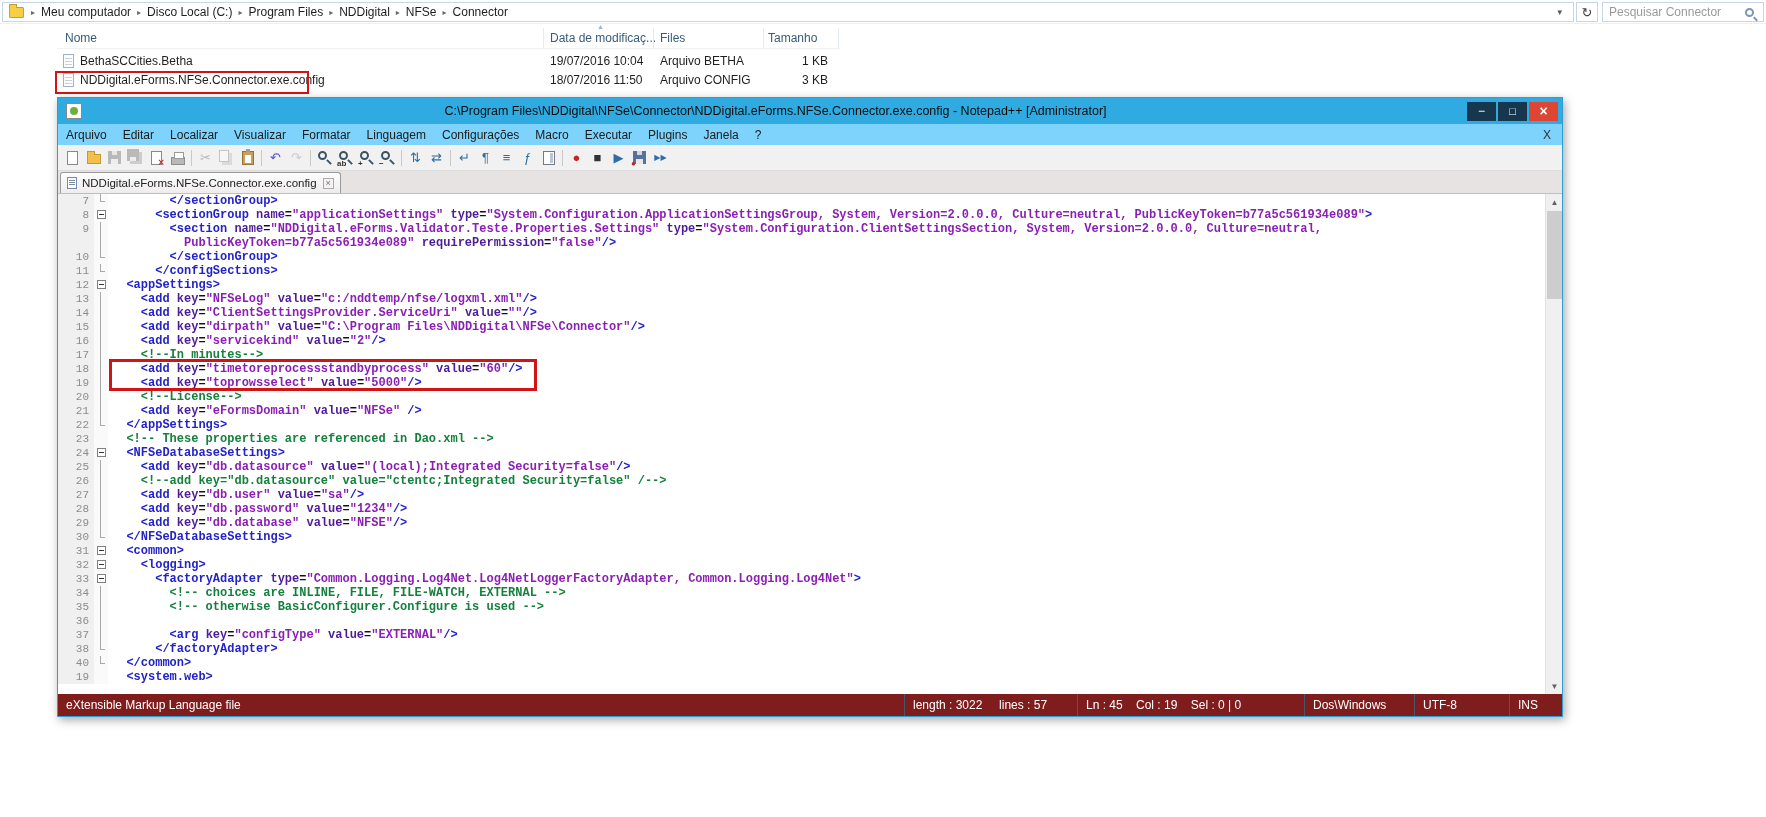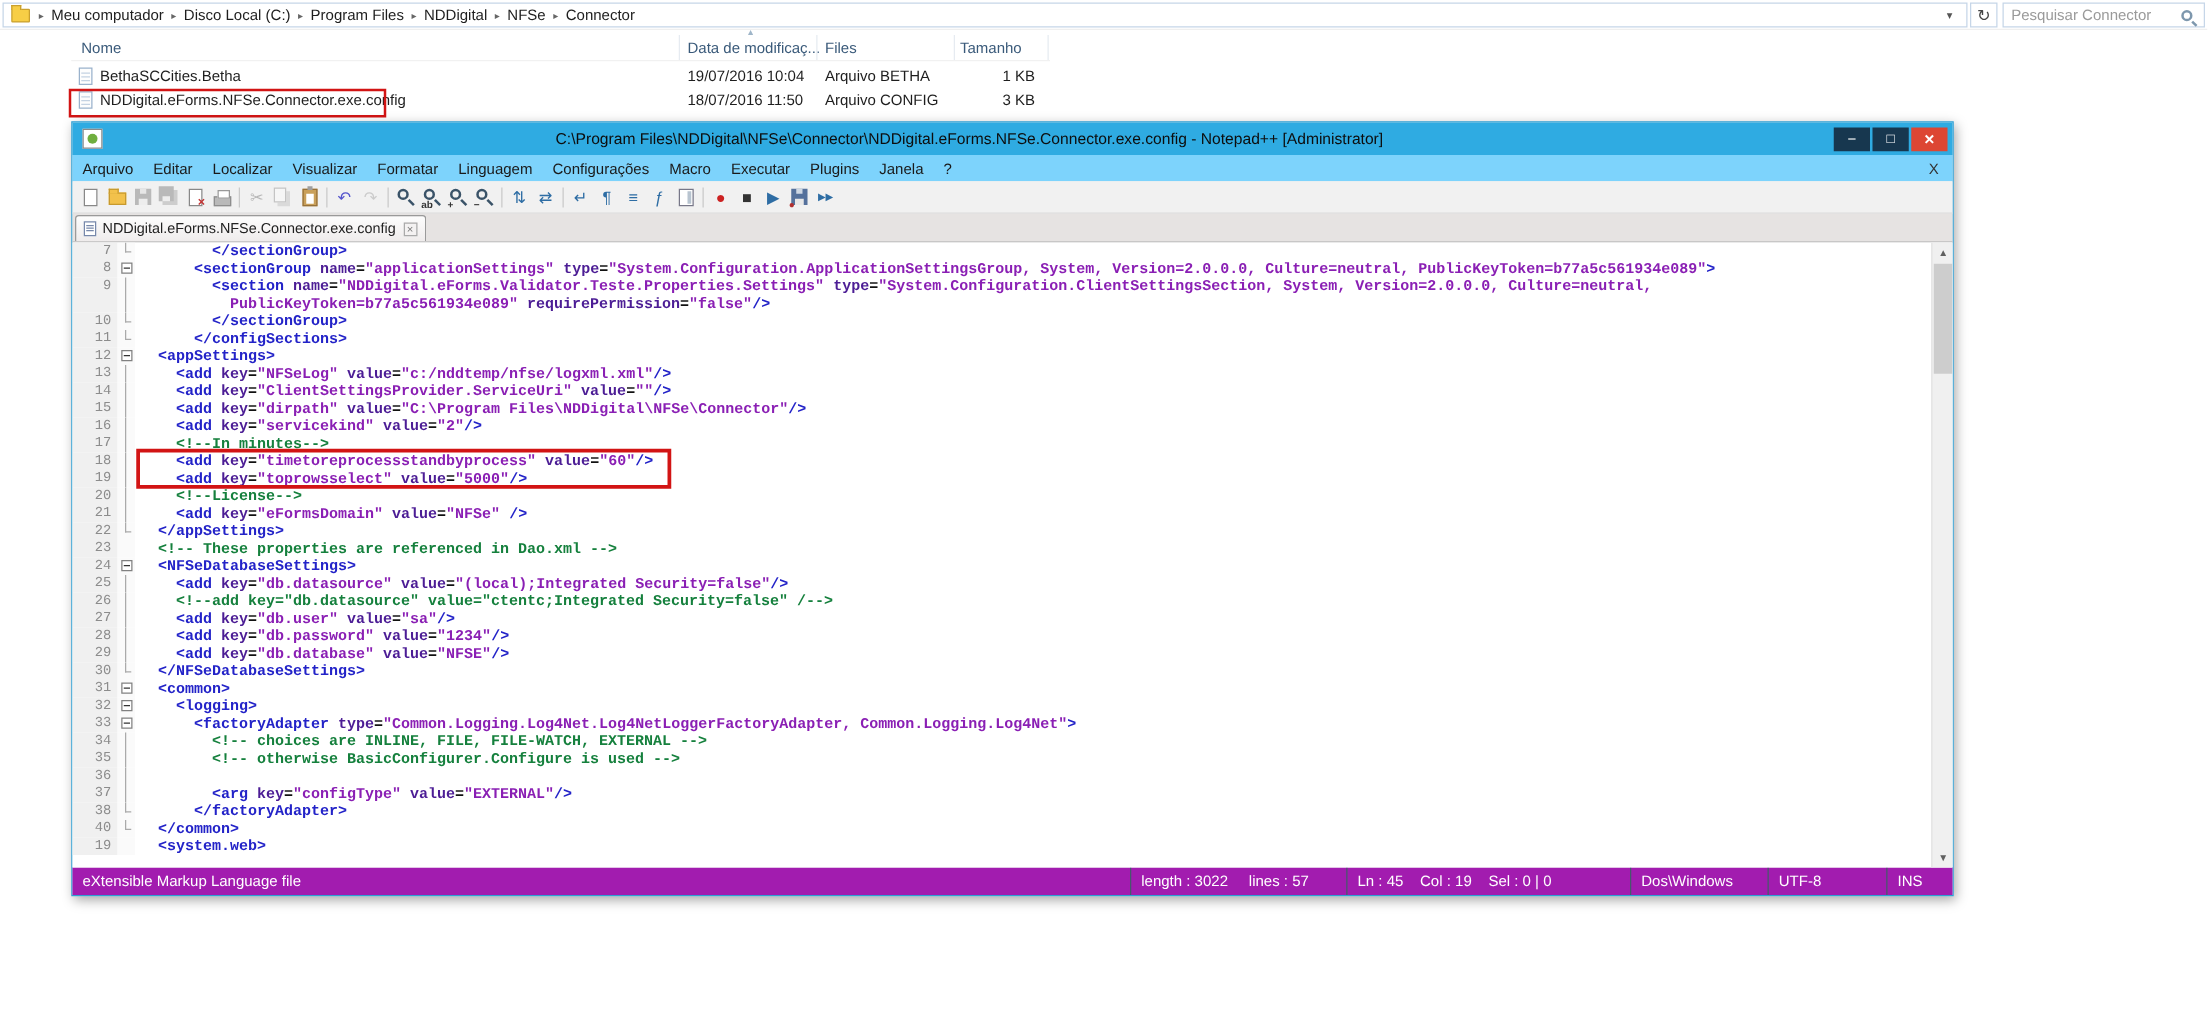--- a/index.html
+++ b/index.html
@@ -103,21 +103,21 @@
 .fbox::after{content:"";position:absolute;left:1px;right:1px;top:3px;height:1px;background:#333}
 .ct{padding-left:4px}
 .tk-p{color:#111}.tk-t{color:#2323c8}.tk-a{color:#4c1d95}.tk-v{color:#8a1fb4}.tk-c{color:#15803d}
 .red-frame-editor{position:absolute;left:51px;top:165px;width:428px;height:32px;border:3px solid #d21414;z-index:3}
 .vscroll{position:absolute;right:0;top:0;bottom:0;width:17px;background:#f0f0f0;border-left:1px solid #e2e2e2}
 .sb-btn{position:absolute;left:0;width:17px;height:16px;color:#606060;font-size:8px;display:flex;align-items:center;justify-content:center}
 .sb-btn.up{top:0}.sb-btn.down{bottom:0}
 .sb-thumb{position:absolute;left:1px;top:17px;width:15px;height:88px;background:#cdcdcd}
 
 
-.statusbar{height:22px;background:#a21caf;color:#fff;display:flex;align-items:center;font-size:12px;flex:0 0 auto}
+.statusbar{height:22px;background:#7f1d1d;color:#fff;display:flex;align-items:center;font-size:12px;flex:0 0 auto}
 .st{white-space:pre;padding:0 8px;height:100%;display:flex;align-items:center;border-left:1px solid #46586c}
 .st.doctype{flex:1;border-left:none}
 .st.len{width:173px}.st.pos{width:227px}.st.eol{width:110px}.st.enc{width:95px}.st.ins{width:53px}
 </style>
 </head>
 <body>
 
 <div class="addr-bar">
   <div class="addr-box">
     <span class="fld-icon"></span>

